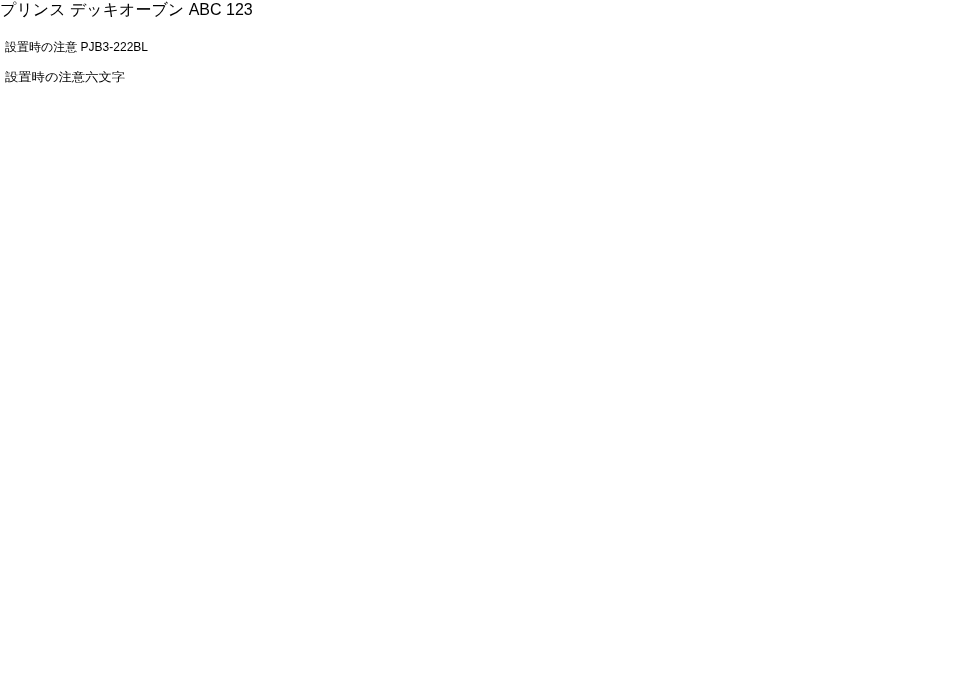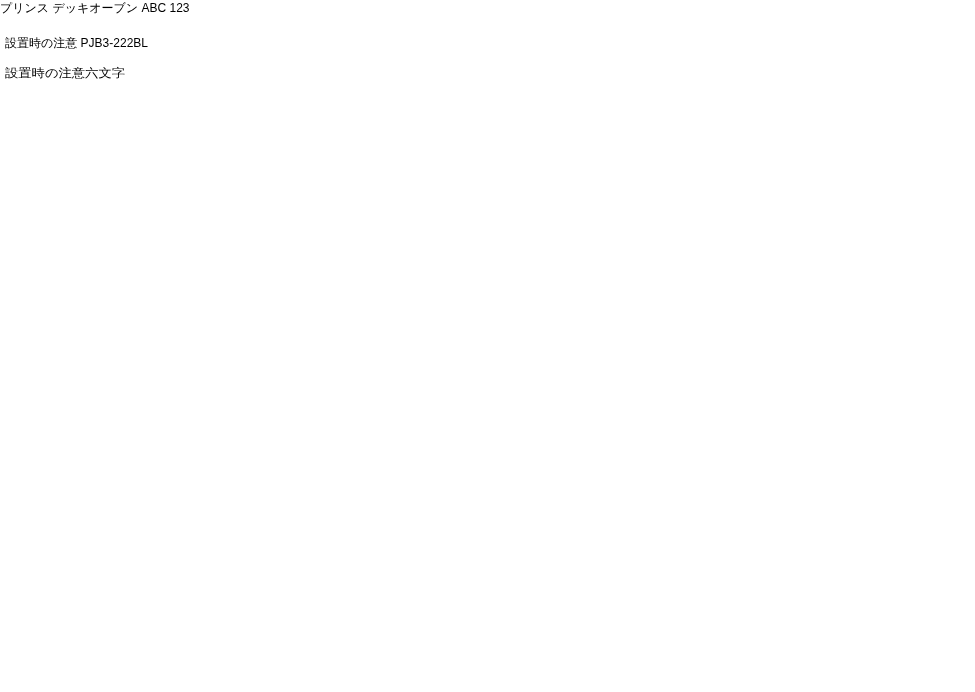--- a/index.html
+++ b/index.html
@@ -1,9 +1,9 @@
 <!DOCTYPE html>
 <html><head></head><body style="margin:0;font-family:'Liberation Sans',sans-serif">
-<div style="font-size:12px">プリンス デッキオーブン ABC 123</div>
+<div style="font-size:16px">プリンス デッキオーブン ABC 123</div>
 <svg width="600" height="80">
     <text x="5" y="30" font-size="12" font-family="Liberation Sans">設置時の注意 PJB3-222BL</text>
 <text x="5" y="60" font-size="12" font-family="Liberation Sans" textLength="120" lengthAdjust="spacingAndGlyphs">設置時の注意六文字</text>
   </svg>
 
 </body></html>

